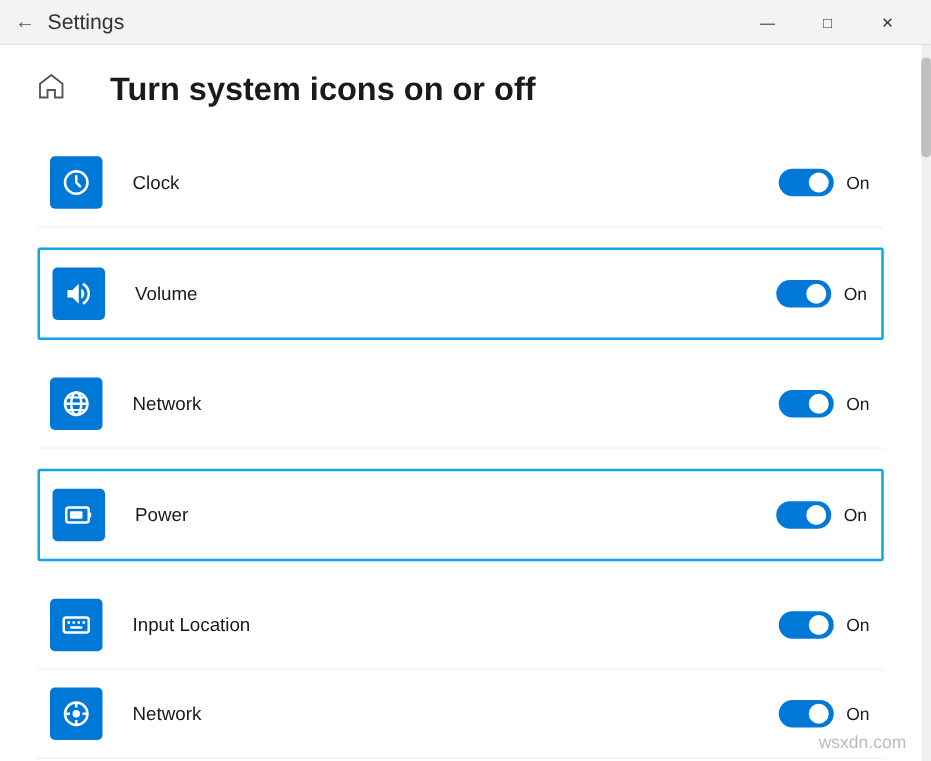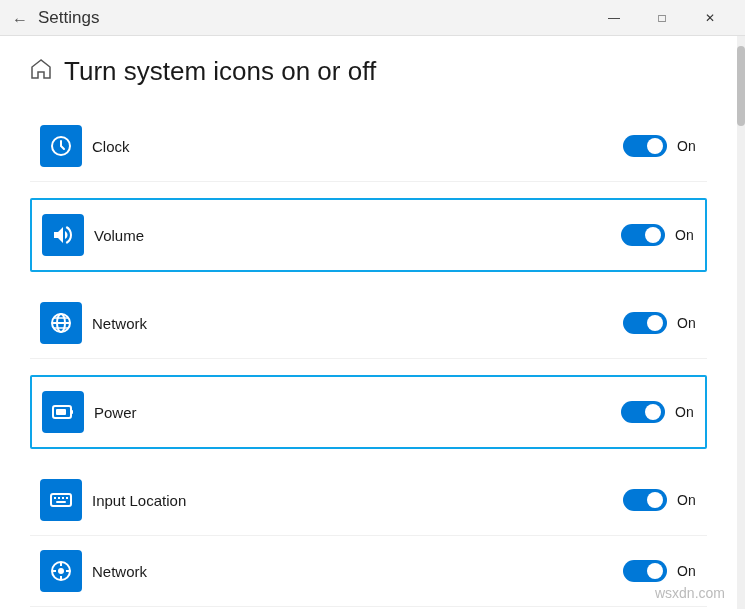--- a/index.html
+++ b/index.html
@@ -76,37 +76,38 @@
       margin-bottom: 24px;
     }
 
     .home-icon {
       font-size: 20px;
       color: #555;
     }
 
     .page-title {
       font-size: 26px;
-      font-weight: 400;
+      font-weight: 700;
       color: #1a1a1a;
+      margin-left: 24px;
     }
 
     
     .settings-list {
       display: flex;
       flex-direction: column;
     }
 
     
     .setting-row {
       display: flex;
       align-items: center;
       padding: 14px 10px;
       border-bottom: 1px solid #f0f0f0;
-      gap: 10px;
+      gap: 24px;
       justify-content: center;
     }
 
     .setting-row.highlighted {
       border: 2px solid #0ea5e9;
       border-radius: 2px;
       margin: 16px 0;
     }
 
     .setting-icon-box {

